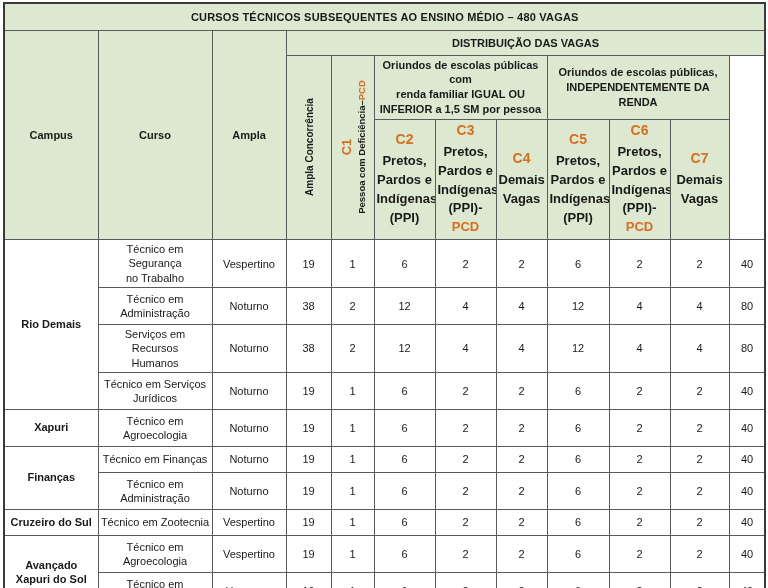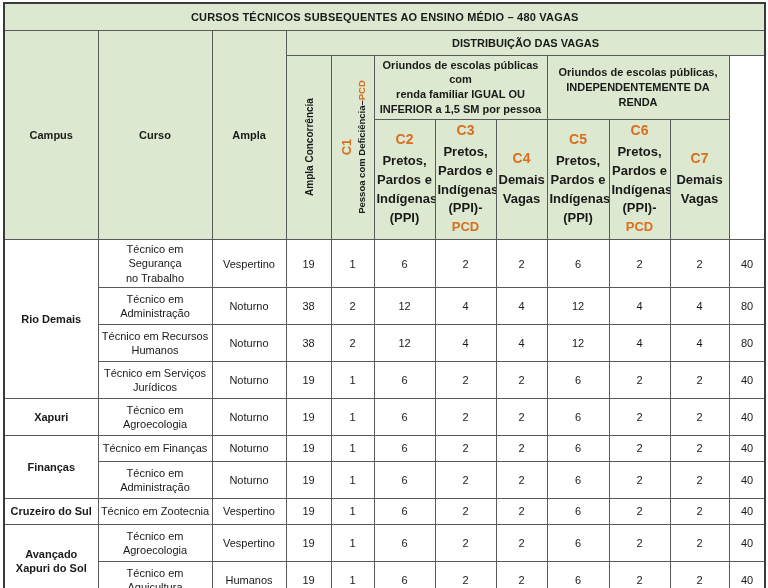--- a/index.html
+++ b/index.html
@@ -177,21 +177,21 @@
     <td>2</td>
     <td>12</td>
     <td>4</td>
     <td>4</td>
     <td>12</td>
     <td>4</td>
     <td>4</td>
     <td class="total-col">80</td>
   </tr>
   <tr class="r2">
-    <td class="course-cell">Técnico em Recursos
+    <td class="course-cell">Serviços em Recursos
 Humanos</td>
     <td class="shift-cell">Noturno</td>
     <td>38</td>
     <td>2</td>
     <td>12</td>
     <td>4</td>
     <td>4</td>
     <td>12</td>
     <td>4</td>
     <td>4</td>

